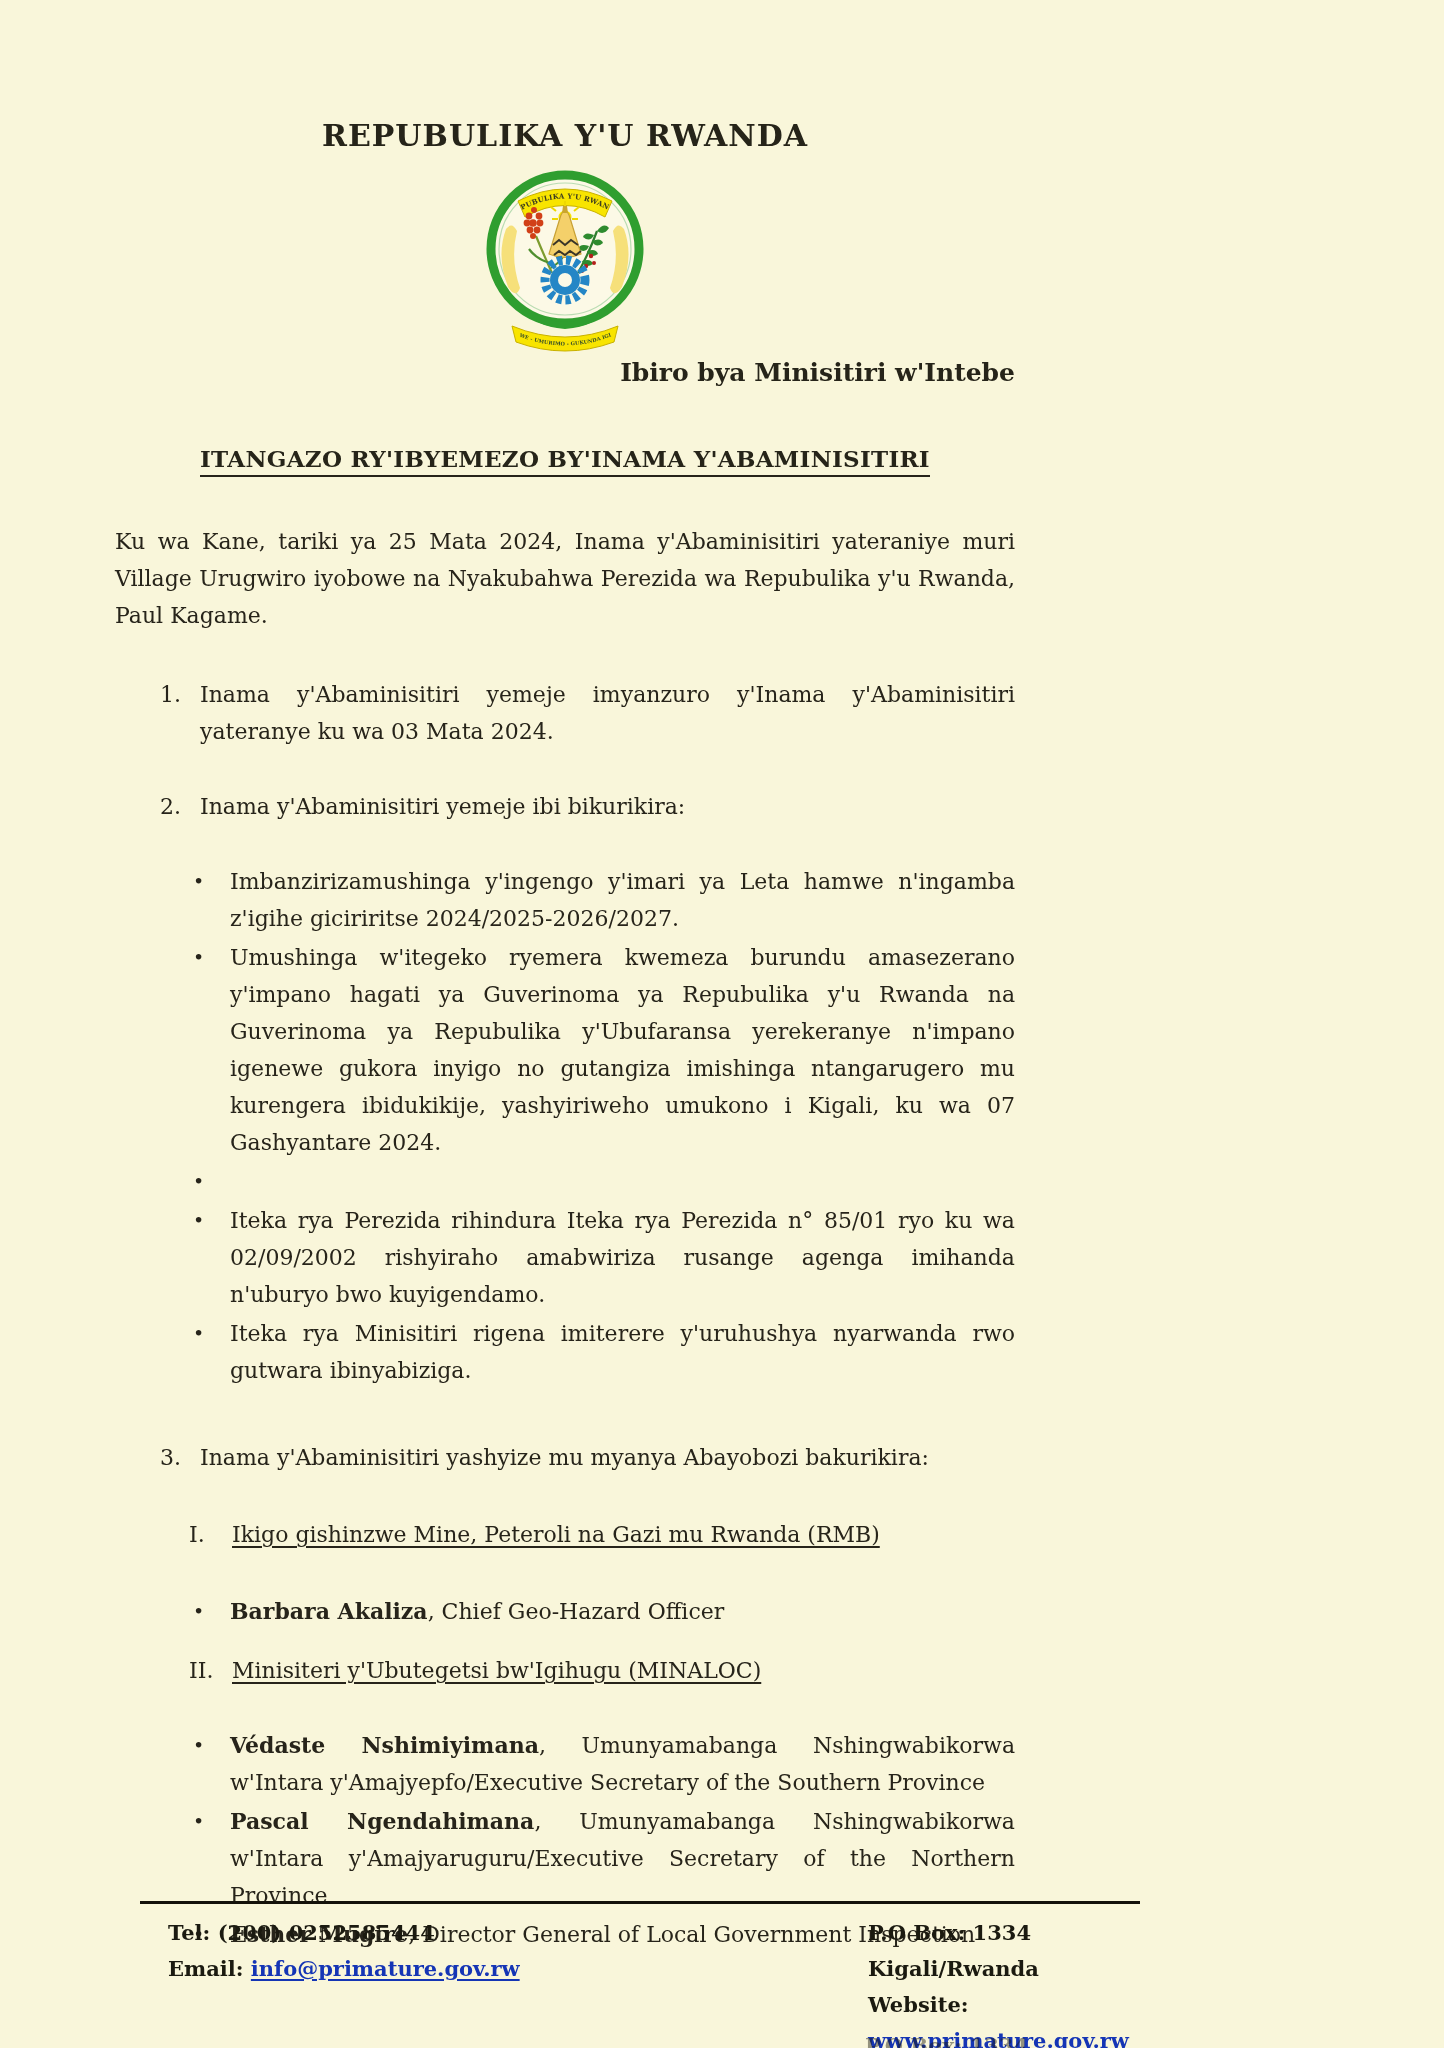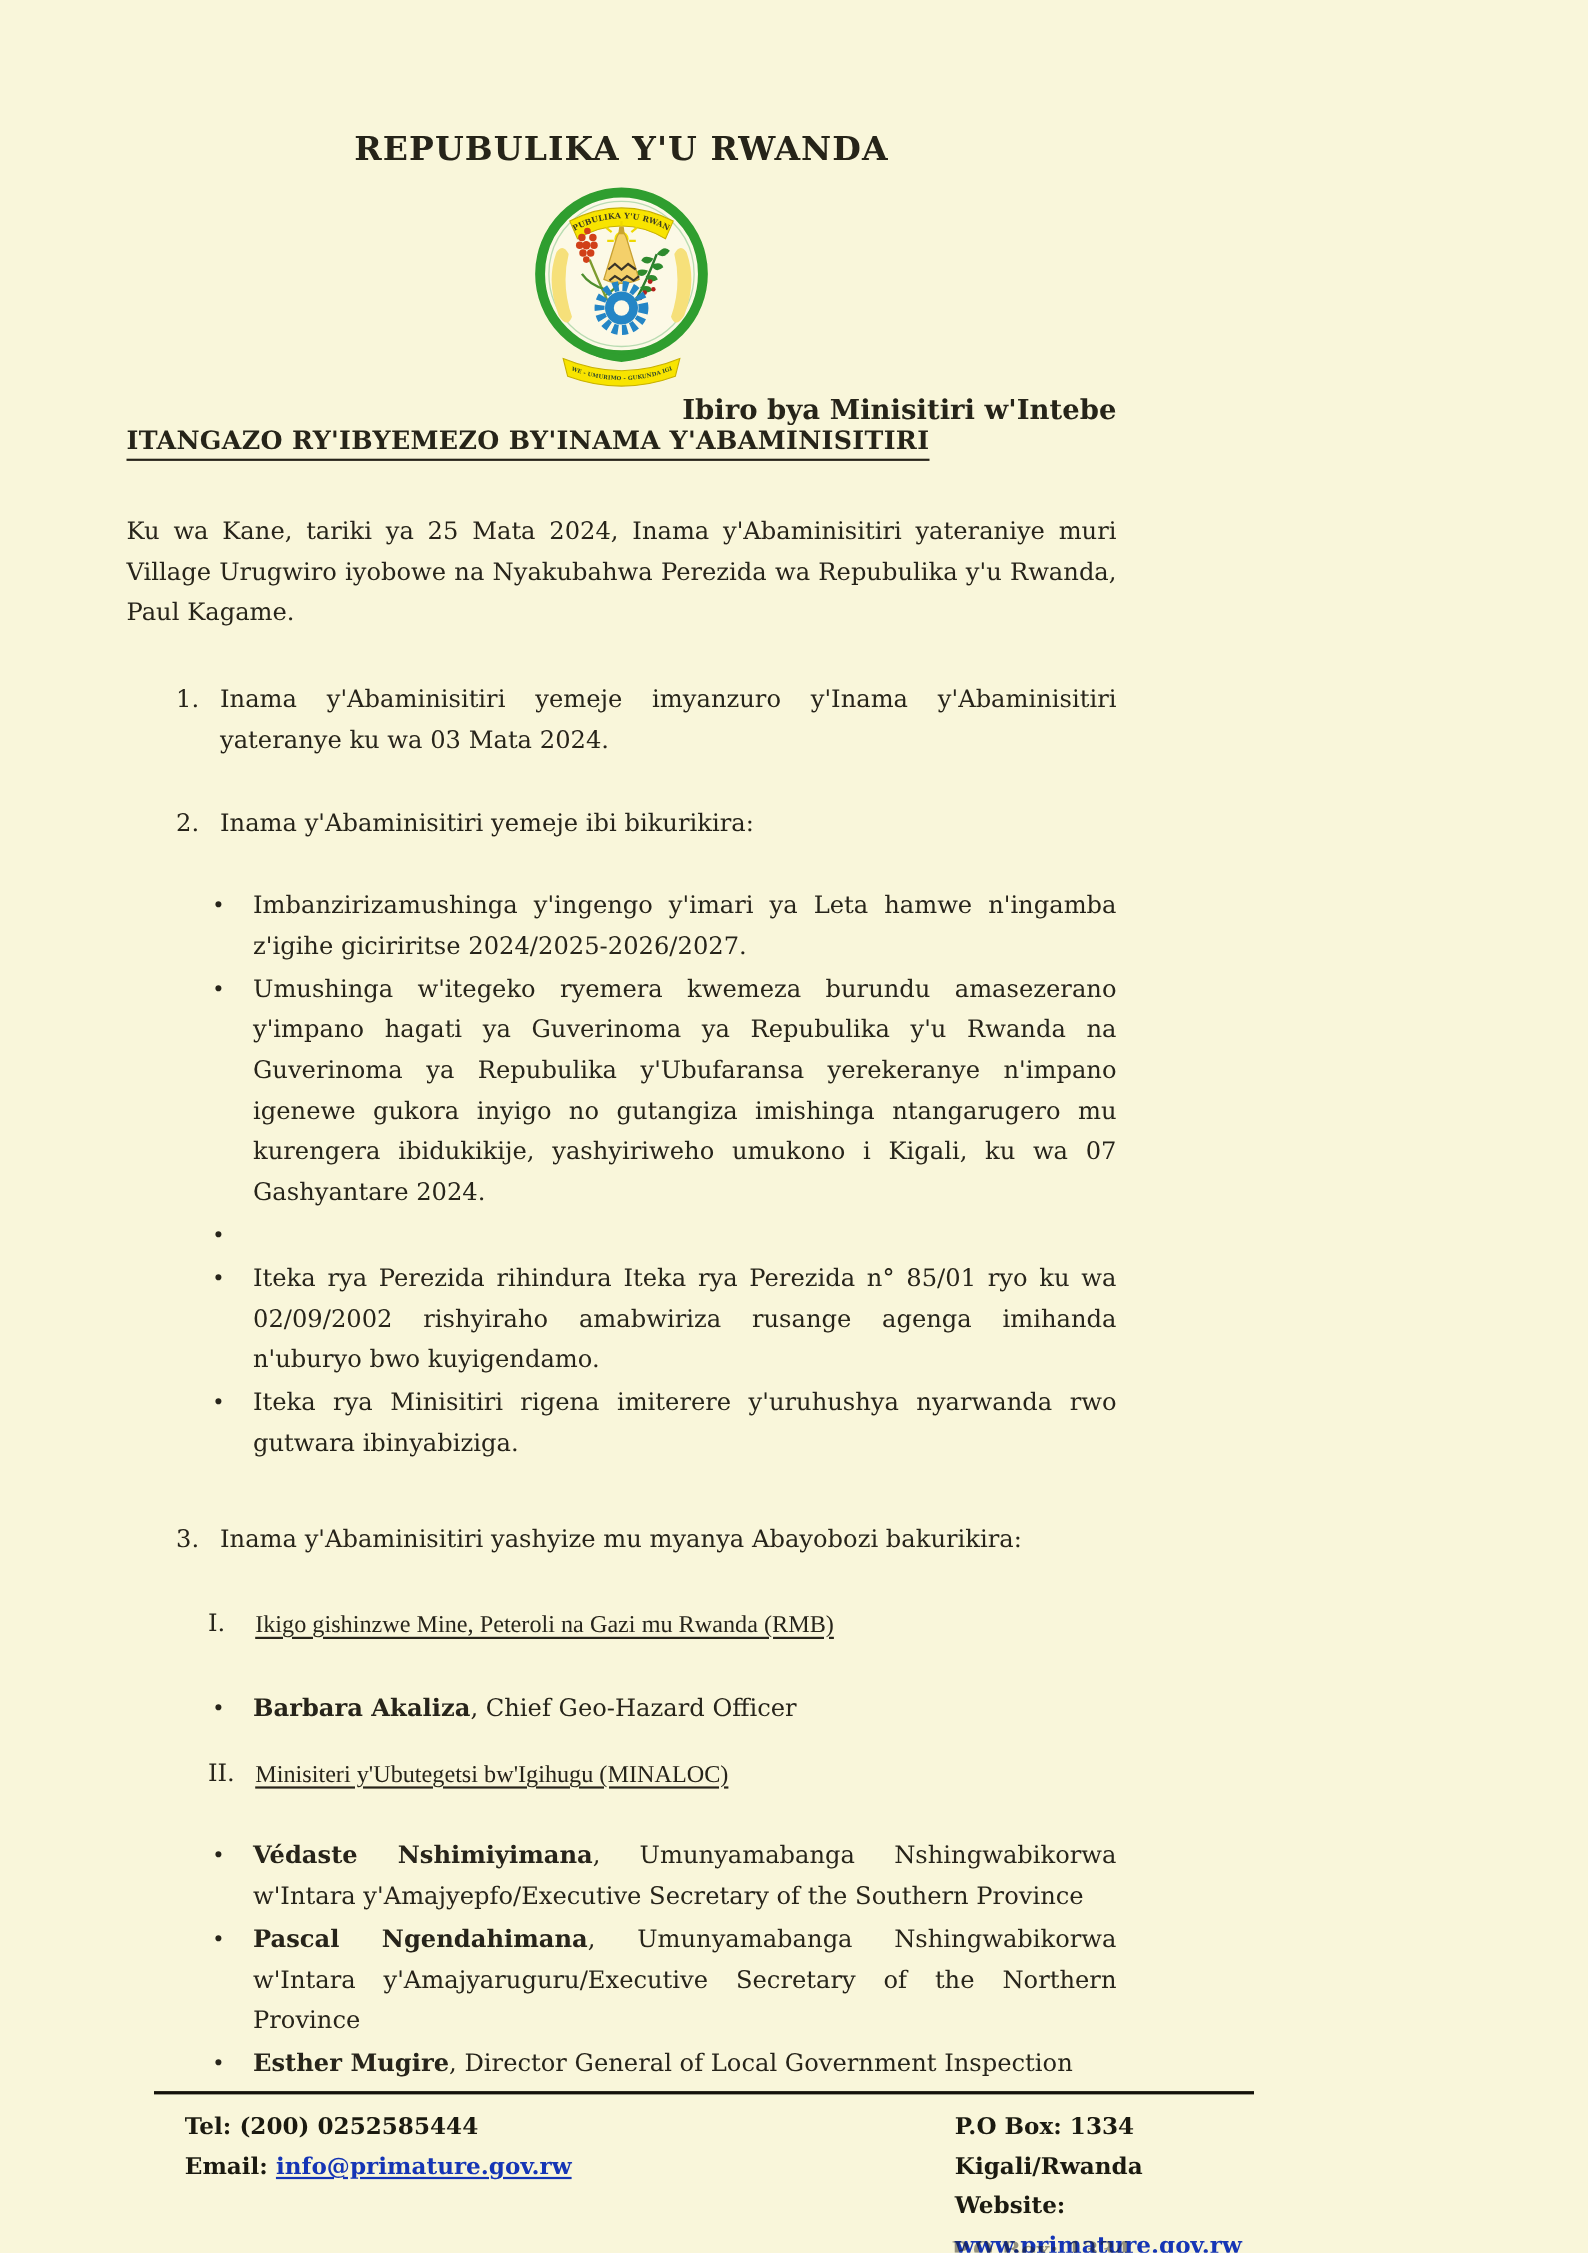--- a/index.html
+++ b/index.html
@@ -12,40 +12,40 @@
   }
   .page{position:relative;width:1444px;height:1984px;background:#f9f6da;padding-left:27px;}
   .content{position:absolute;left:115px;top:0;width:900px;}
 
   .title{
     margin:118px 0 0 0;text-align:center;
     font-size:30px;font-weight:bold;letter-spacing:1px;color:#262419;
   }
   .emblem{display:block;margin:8px auto 0 auto;}
   .office{margin-top:2px;text-align:right;font-size:25px;font-weight:bold;color:#262419;}
-  .heading{text-align:left;}
+  .heading{margin-top:58px;text-align:center;}
   .heading .heading-text{
     display:inline-block;font-size:23px;font-weight:bold;letter-spacing:.3px;
     border-bottom:2.5px solid #27241a;padding-bottom:3px;color:#262419;
   }
 
   .bodytext{font-size:22px;line-height:37px;}
   .intro{margin:46px 0 0 0;text-align:justify;}
 
   .numrow{display:flex;padding-left:45px;}
   .nmark{flex:none;width:40px;}
   .ntext{flex:1;text-align:justify;}
 
   .bulrow{display:flex;padding-left:78px;}
   .dot{flex:none;width:37px;font-size:19px;line-height:37px;}
   .btext{flex:1;text-align:justify;}
 
   .romrow{display:flex;padding-left:74px;}
   .rmark{flex:none;width:43px;}
-  .org{flex:1;text-decoration:underline;text-underline-offset:4px;text-decoration-thickness:1.5px;font-family:Liberation Serif, serif;}
+  .org{flex:1;text-decoration:underline;text-underline-offset:4px;text-decoration-thickness:1.5px;}
 
   .pname{font-weight:bold;}
 
   .mt-item1{margin-top:42px;}
   .mt-item2{margin-top:38px;}
   .mt-bullets{margin-top:38px;}
   .mt-line{margin-top:2px;}
   .mt-item3{margin-top:50px;}
   .mt-rom1{margin-top:40px;}
   .mt-person1{margin-top:40px;}

